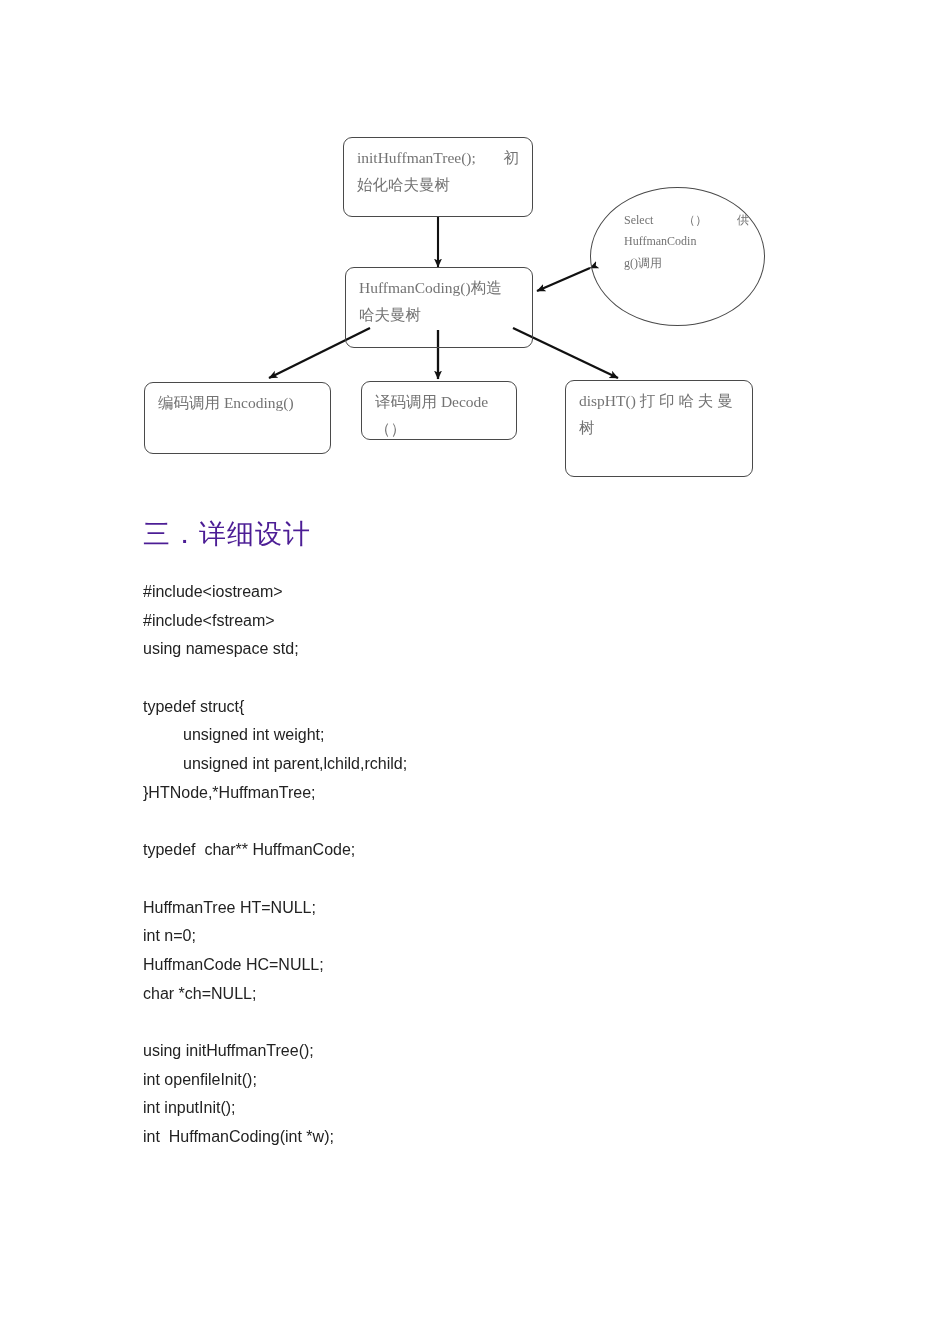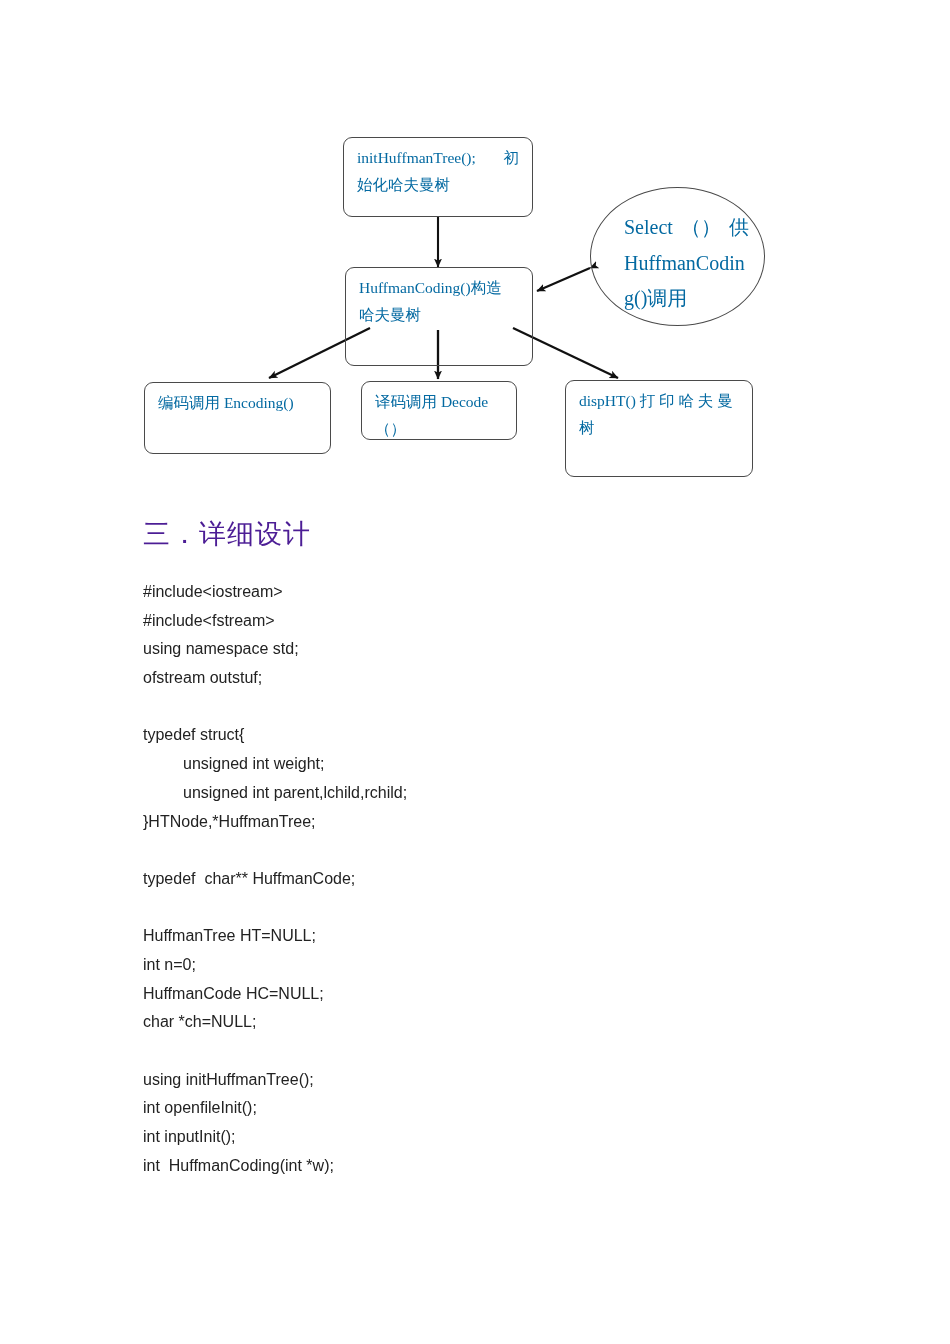--- a/index.html
+++ b/index.html
@@ -41,35 +41,35 @@
   }
   .node {
     position: absolute;
     box-sizing: border-box;
     border: 1.3px solid #4a4a4a;
     border-radius: 9px;
     background: transparent;
     font-family: "Liberation Serif", serif;
     font-size: 15.5px;
     line-height: 1.72;
-    color: #0369a1;
+    color: #737373;
     padding: 7px 13px 0 13px;
   }
   .node.ellipse {
     border-radius: 50%;
     padding: 0;
     display: block;
   }
   .ellipse .etext {
     position: absolute;
     left: 33px;
     top: 22px;
     width: 125px;
     line-height: 1.78;
-    font-size: 20px;
+    font-size: 12px;
   }
   .node .justify-line {
     display: flex;
     justify-content: space-between;
   }
 
   
   .heading {
     position: absolute;
     left: 143px;
@@ -129,21 +129,21 @@
     </svg>
 
     <div class="node" style="left:343px; top:137px; width:190px; height:80px;">
       <div class="justify-line">
         <span>initHuffmanTree();</span>
         <span>初</span>
       </div>
       <div>始化哈夫曼树</div>
     </div>
 
-    <div class="node" style="left:345px; top:267px; width:188px; height:99px;">
+    <div class="node" style="left:345px; top:267px; width:188px; height:81px;">
       <div>HuffmanCoding()构造</div>
       <div>哈夫曼树</div>
     </div>
 
     <div class="node ellipse" style="left:590px; top:187px; width:175px; height:139px;">
       <div class="etext">
         <div class="justify-line">
           <span>Select</span>
           <span>（）</span>
           <span>供</span>
@@ -166,21 +166,20 @@
       <div>树</div>
     </div>
   </div>
 
   <div class="heading">三．详细设计</div>
 
   <div class="code">
     <div class="ln">#include&lt;iostream&gt;</div>
     <div class="ln">#include&lt;fstream&gt;</div>
     <div class="ln">using namespace std;</div>
-    <div class="ln">ofstream outstuf;</div>
     <div class="ln blank"></div>
     <div class="ln">typedef struct{</div>
     <div class="ln">         unsigned int weight;</div>
     <div class="ln">         unsigned int parent,lchild,rchild;</div>
     <div class="ln">}HTNode,*HuffmanTree;</div>
     <div class="ln blank"></div>
     <div class="ln">typedef  char** HuffmanCode;</div>
     <div class="ln blank"></div>
     <div class="ln">HuffmanTree HT=NULL;</div>
     <div class="ln">int n=0;</div>

